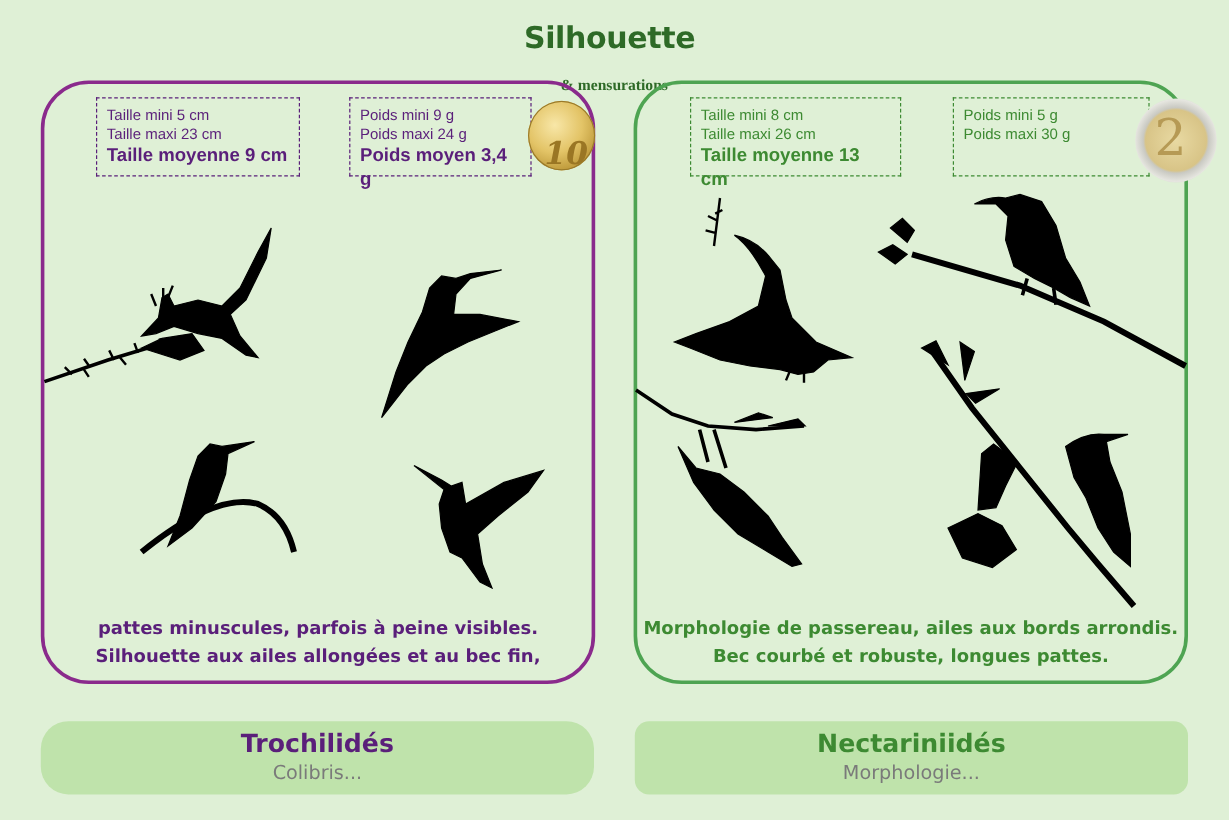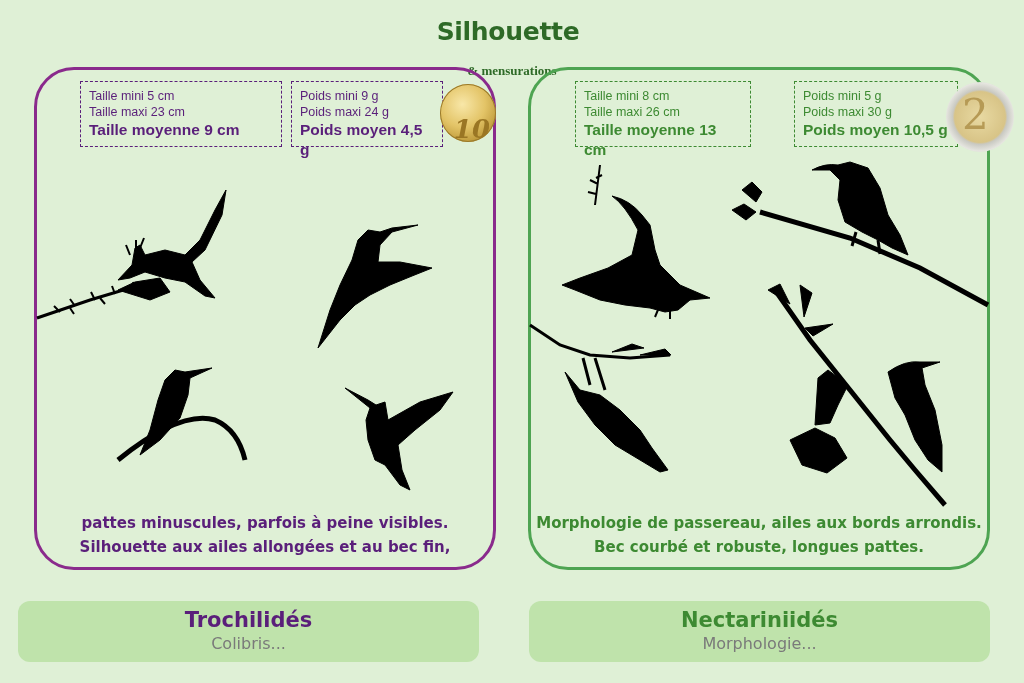--- a/index.html
+++ b/index.html
@@ -58,59 +58,58 @@
   .desc {
     position:absolute; top:511px; text-align:center; font-weight:bold;
     font-size:16px; line-height:24px; font-family:"DejaVu Sans", sans-serif;
   }
   .desc.left { left:36px; width:458px; color:#5a1f7a; font-size:15px; }
   .desc.right { left:530px; width:458px; color:#3d8a32; font-size:15px; }
   .label {
     position:absolute; top:601px; height:61px; border-radius:12px;
     background:#bfe3ab; text-align:center;
   }
-  .label.left { left:18px; width:461px; }
+  .label.left { left:34px; width:461px;border-radius:23px; }
   .label.right { left:529px; width:461px; }
   .label .name { display:block; margin-top:6px; font-size:21px; line-height:26px; font-weight:bold; font-family:"DejaVu Sans", sans-serif; }
   .label .common { display:block; font-size:16px; line-height:22px; font-weight:normal; color:#7a7a7a; font-family:"DejaVu Sans", sans-serif; }
   .label.left .name { color:#5a1f7a; }
   .label.right .name { color:#3d8a32; }
   svg.birds { position:absolute; left:0; top:0; }
 </style>
 </head>
 <body>
 
 <div class="title">Silhouette</div>
 <div class="subtitle">&amp; mensurations</div>
 
 <div class="panel left"></div>
-<div class="mbox purple" style="left:80px;width:202px;">
+<div class="mbox purple" style="left:80px;width:170px;">
   <div class="l">Taille mini 5 cm</div>
   <div class="l">Taille maxi 23 cm</div>
   <div class="b">Taille moyenne 9 cm</div>
 </div>
 <div class="mbox purple" style="left:291px;width:152px;">
   <div class="l">Poids mini 9 g</div>
   <div class="l">Poids maxi 24 g</div>
-  <div class="b">Poids moyen 4,5 g</div>
+  <div class="b">Poids moyen 3,4 g</div>
 </div>
 <div class="coin coin10">
     <span>10</span>
   </div>
 
 <div class="panel right"></div>
 <div class="mbox green" style="left:575px;width:176px;">
   <div class="l">Taille mini 8 cm</div>
   <div class="l">Taille maxi 26 cm</div>
   <div class="b">Taille moyenne 13 cm</div>
 </div>
 <div class="mbox green" style="left:794px;width:164px;">
   <div class="l">Poids mini 5 g</div>
   <div class="l">Poids maxi 30 g</div>
-  <div class="b">Poids moyen 10,5 g</div>
 </div>
 <div class="coin coin2">
     <span>2</span>
   </div>
 
 <svg class="birds" width="1024" height="683" viewBox="0 0 1024 683">
   <g fill="#000" stroke="#000">
 
     <g>
       <path d="M37 318 L90 300 L130 288 L160 282" stroke-width="3" fill="none"></path>

